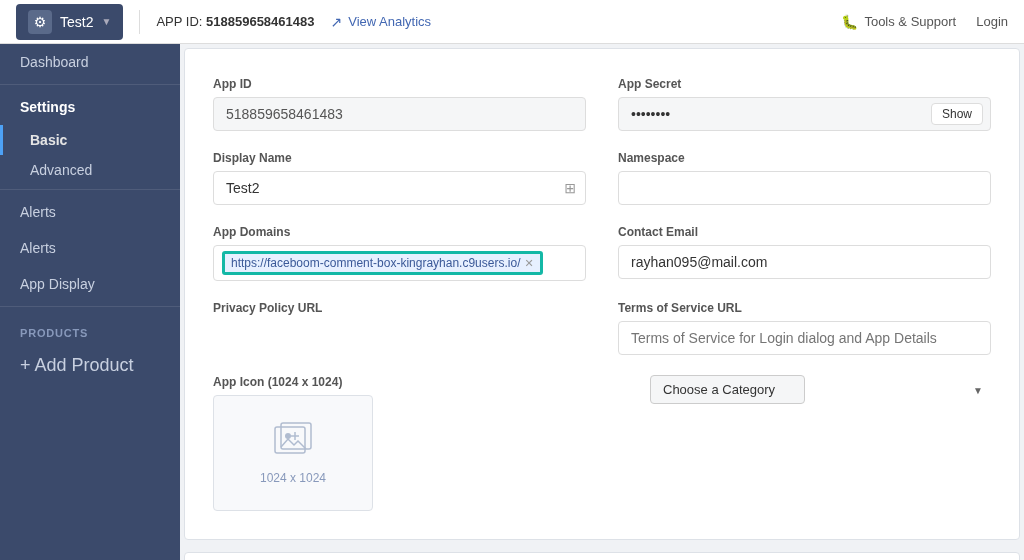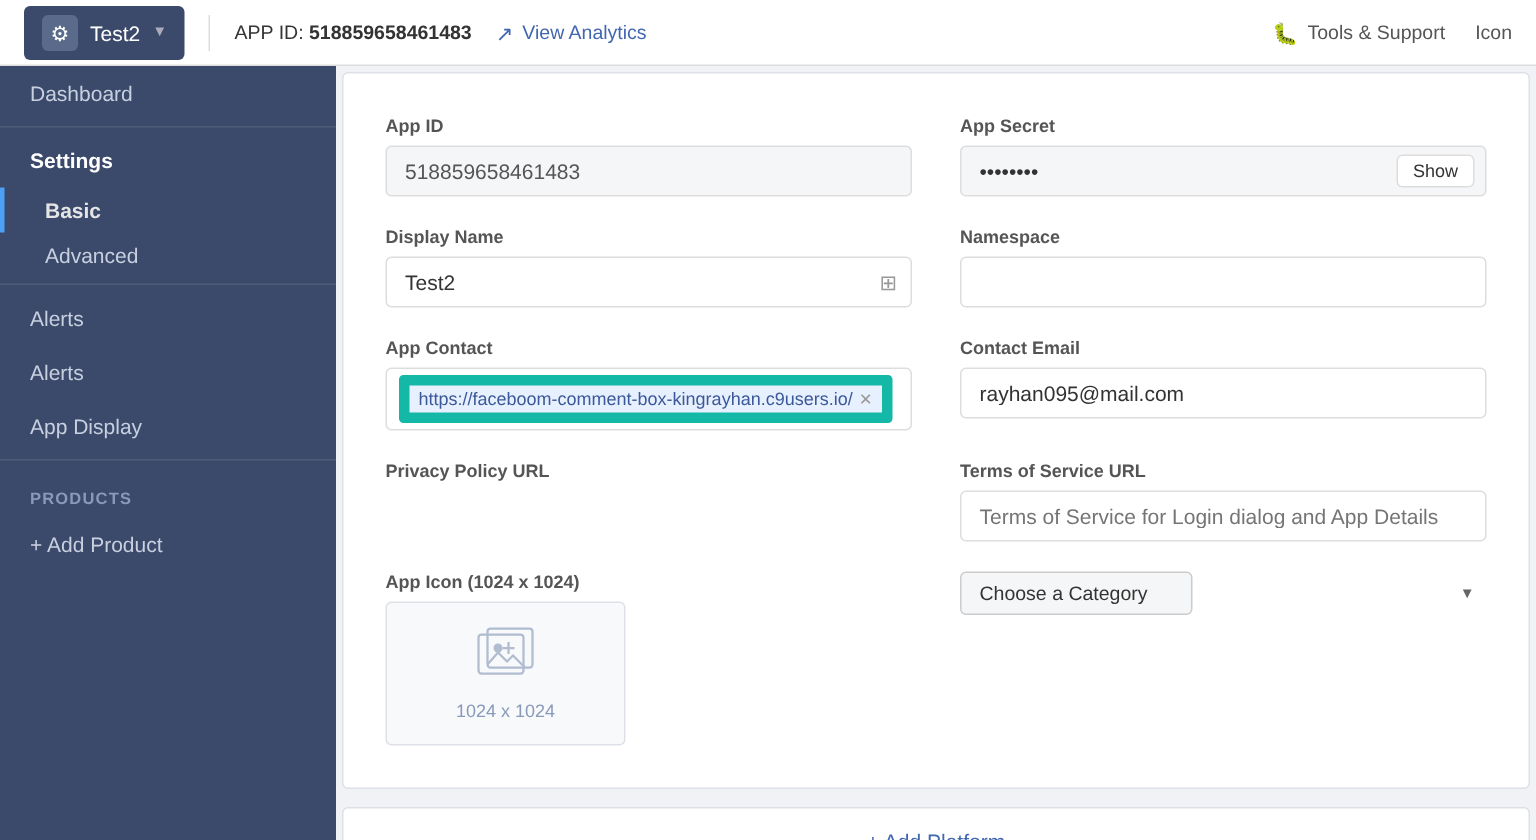--- a/index.html
+++ b/index.html
@@ -15,27 +15,27 @@
     .topbar-appid span { color: #333; font-weight: 500; }
     .topbar-analytics { display: flex; align-items: center; gap: 6px; color: #4267B2; font-size: 13px; cursor: pointer; margin-left: 16px; text-decoration: none; }
     .topbar-right { margin-left: auto; display: flex; align-items: center; gap: 20px; }
     .topbar-right a { color: #555; font-size: 13px; cursor: pointer; text-decoration: none; display: flex; align-items: center; gap: 6px; }
     .bug-icon { font-size: 14px; }
 
     
     .layout { display: flex; flex: 1; overflow: hidden; }
 
     
-    .sidebar { width: 224px; background: #3b4a6b; color: #c8d0e0; flex-shrink: 0; display: flex; flex-direction: column; overflow-y: auto; }
+    .sidebar { width: 180px; background: #3b4a6b; color: #c8d0e0; flex-shrink: 0; display: flex; flex-direction: column; overflow-y: auto; }
     .sidebar-item { padding: 10px 20px; cursor: pointer; font-size: 14px; font-weight: 400; color: #c8d0e0; }
     .sidebar-item.active-parent { color: #fff; font-weight: 700; }
     .sidebar-section-label { padding: 16px 20px 6px; font-size: 11px; font-weight: 700; color: #8899bb; letter-spacing: 0.8px; text-transform: uppercase; }
     .sidebar-sub-item { padding: 7px 20px 7px 30px; cursor: pointer; font-size: 14px; color: #c8d0e0; }
     .sidebar-sub-item.active { color: #e5e5e5; font-weight: 600; border-left: 3px solid #4da1f5; padding-left: 27px; }
-    .sidebar-add-product { padding: 10px 20px; cursor: pointer; font-size: 14px; color: #c8d0e0; display: flex; align-items: center; gap: 4px; }
+    .sidebar-add-product { padding: 10px 20px; cursor: pointer; font-size: 18px; color: #c8d0e0; display: flex; align-items: center; gap: 4px; }
     .sidebar-divider { border: none; border-top: 1px solid rgba(255,255,255,0.1); margin: 4px 0; }
 
     
     .main { flex: 1; overflow-y: auto; padding: 4px; display: flex; flex-direction: column; gap: 0; }
 
     
     .card { background: #fff; border: 1px solid #dde1e7; border-radius: 4px; padding: 28px; margin-bottom: 0; }
 
     
     .form-row { display: grid; grid-template-columns: 1fr 1fr; gap: 20px 32px; margin-bottom: 20px; }
@@ -45,29 +45,29 @@
     .form-input.readonly { background: #f5f6f7; color: #555; }
     .form-input-with-icon { position: relative; }
     .form-input-with-icon .form-input { padding-right: 36px; }
     .form-input-with-icon .input-icon { position: absolute; right: 10px; top: 50%; transform: translateY(-50%); color: #999; font-size: 14px; }
     .form-input-secret { position: relative; }
     .form-input-secret .form-input { padding-right: 70px; }
     .show-btn { position: absolute; right: 8px; top: 50%; transform: translateY(-50%); background: #fff; border: 1px solid #ddd; border-radius: 4px; padding: 3px 10px; font-size: 12px; cursor: pointer; color: #333; }
 
     
     .tag-input { border: 1px solid #ddd; border-radius: 4px; padding: 4px 8px; min-height: 36px; display: flex; align-items: center; flex-wrap: wrap; gap: 4px; background: #fff; }
-    .tag { background: #e7f0ff; border: 7px solid #14b8a6; border-radius: 3px; padding: 2px 6px; font-size: 12px; color: #3b5998; display: flex; align-items: center; gap: 4px; }
+    .tag { background: #e7f0ff; border: 3px solid #14b8a6; border-radius: 3px; padding: 2px 6px; font-size: 12px; color: #3b5998; display: flex; align-items: center; gap: 4px; }
     .tag-close { cursor: pointer; color: #999; font-size: 11px; }
 
     
-    .icon-upload { border: 1px solid #dde1e7; border-radius: 4px; width: 160px; height: 96px; display: flex; flex-direction: column; align-items: center; justify-content: center; cursor: pointer; background: #f8f9fb; gap: 6px; }
+    .icon-upload { border: 1px solid #dde1e7; border-radius: 4px; width: 160px; height: 116px; display: flex; flex-direction: column; align-items: center; justify-content: center; cursor: pointer; background: #f8f9fb; gap: 6px; }
     .icon-upload-img { color: #b0bcd0; font-size: 28px; }
     .icon-upload-size { color: #8899bb; font-size: 12px; }
     .category-dropdown-wrapper { position: relative; display: inline-block; }
-    .category-dropdown-wrapper select { border: 1px solid #ccc; border-radius: 4px; padding: 6px 28px 6px 12px; font-size: 13px; color: #333; background: #f5f6f7; cursor: pointer; appearance: none; -webkit-appearance: none; }
+    .category-dropdown-wrapper select { border: 1px solid #ccc; border-radius: 4px; padding: 6px 28px 6px 12px; font-size: 13px; color: #333; background: #f5f6f7; cursor: pointer; appearance: none; margin-left: 32px; -webkit-appearance: none; }
     .category-chevron { position: absolute; right: 8px; top: 50%; transform: translateY(-50%); font-size: 10px; color: #666; pointer-events: none; }
 
     
     .add-platform { background: #fff; border: 1px solid #dde1e7; border-radius: 4px; margin-top: 12px; padding: 14px; text-align: center; cursor: pointer; color: #4267B2; font-size: 14px; font-weight: 500; }
 
     .form-bottom-row { display: grid; grid-template-columns: 1fr 1fr; gap: 20px 32px; }
     .icon-col { display: flex; flex-direction: column; gap: 6px; }
     .category-col { display: flex; flex-direction: column; gap: 6px; }
   </style>
 </head>
@@ -86,21 +86,21 @@
   <a class="topbar-analytics">
     <span style="font-size:14px;">↗</span>
     <span>View Analytics</span>
   </a>
   <div class="topbar-right">
     <a>
       <span class="bug-icon">🐛</span>
       <span>Tools &amp; Support</span>
     </a>
     <a>
-      <span>Icon</span>
+      <span>Login</span>
     </a>
   </div>
 </div>
 
 <div class="layout">
 
   <div class="sidebar">
     <div class="sidebar-item">Dashboard</div>
     <hr class="sidebar-divider">
     <div class="sidebar-item active-parent">Settings</div>
@@ -141,21 +141,21 @@
           </div>
         </div>
         <div class="form-group">
           <label class="form-label">Namespace</label>
           <input class="form-input" type="text" style="">
         </div>
       </div>
 
       <div class="form-row">
         <div class="form-group">
-          <label class="form-label">App Contact</label>
+          <label class="form-label">App Domains</label>
           <div class="tag-input">
             <span class="tag">
               <span>https://faceboom-comment-box-kingrayhan.c9users.io/</span>
               <span class="tag-close">✕</span>
             </span>
           </div>
         </div>
         <div class="form-group">
           <label class="form-label">Contact Email</label>
           <input class="form-input" type="email" value="rayhan095@mail.com" style="">

